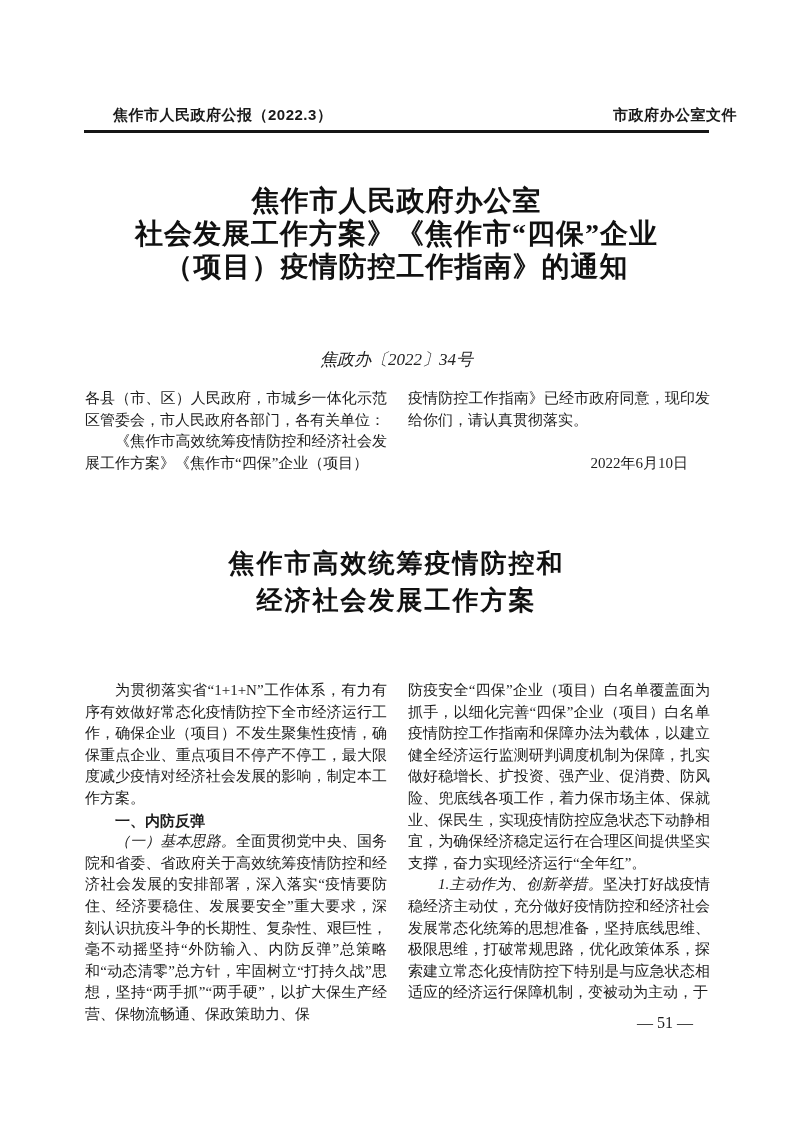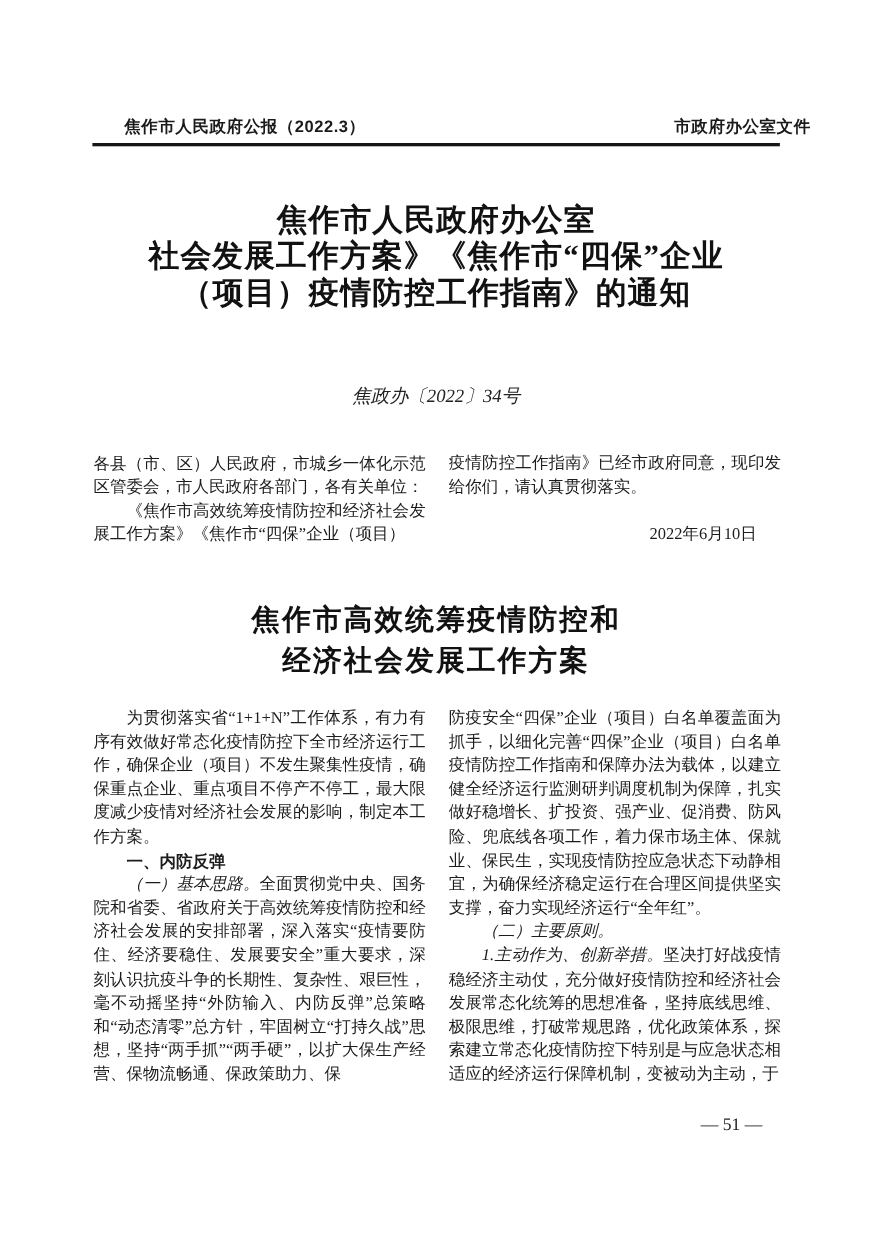--- a/index.html
+++ b/index.html
@@ -75,41 +75,41 @@
     width: 302px;
     font-size: 15px;
     line-height: 21.6px;
     text-align: justify;
     color: #1c1c1c;
     overflow: hidden;
   }
   .col p { margin: 0; }
   .indent { text-indent: 2em; }
   .no-indent { text-indent: 0; }
-  .notice-columns { top: 388px; height: 110px; align-items: flex-end; }
+  .notice-columns { top: 388px; height: 110px; }
   .notice-date {
     margin-top: 22px !important;
     text-align: right;
     padding-right: 22px;
     text-indent: 0;
   }
   
   .plan-title {
     position: absolute;
     top: 545px;
     left: 84px;
     width: 625px;
     text-align: center;
     font-weight: 700;
     font-size: 26px;
     line-height: 37px;
     letter-spacing: 2px;
     color: #111;
   }
-  .plan-columns { top: 643px; height: 352px; }
+  .plan-columns { top: 680px; height: 352px; }
   .hei {
     font-family: "Liberation Sans", sans-serif;
     font-weight: 700;
   }
   .kai {
     font-style: italic;
   }
   
   .page-number {
     position: absolute;
@@ -155,20 +155,19 @@
   </div>
 
   <div class="columns plan-columns">
     <div class="col">
       <p class="indent">为贯彻落实省“1+1+N”工作体系，有力有序有效做好常态化疫情防控下全市经济运行工作，确保企业（项目）不发生聚集性疫情，确保重点企业、重点项目不停产不停工，最大限度减少疫情对经济社会发展的影响，制定本工作方案。</p>
       <p class="indent hei">一、内防反弹</p>
       <p class="indent"><span class="kai">（一）基本思路。</span><span>全面贯彻党中央、国务院和省委、省政府关于高效统筹疫情防控和经济社会发展的安排部署，深入落实“疫情要防住、经济要稳住、发展要安全”重大要求，深刻认识抗疫斗争的长期性、复杂性、艰巨性，毫不动摇坚持“外防输入、内防反弹”总策略和“动态清零”总方针，牢固树立“打持久战”思想，坚持“两手抓”“两手硬”，以扩大保生产经营、保物流畅通、保政策助力、保</span></p>
     </div>
     <div class="col">
       <p class="no-indent">防疫安全“四保”企业（项目）白名单覆盖面为抓手，以细化完善“四保”企业（项目）白名单疫情防控工作指南和保障办法为载体，以建立健全经济运行监测研判调度机制为保障，扎实做好稳增长、扩投资、强产业、促消费、防风险、兜底线各项工作，着力保市场主体、保就业、保民生，实现疫情防控应急状态下动静相宜，为确保经济稳定运行在合理区间提供坚实支撑，奋力实现经济运行“全年红”。</p>
-      <p class="indent kai">（二）主要原则。</p>
       <p class="indent"><span class="kai">1.主动作为、创新举措。</span><span>坚决打好战疫情稳经济主动仗，充分做好疫情防控和经济社会发展常态化统筹的思想准备，坚持底线思维、极限思维，打破常规思路，优化政策体系，探索建立常态化疫情防控下特别是与应急状态相适应的经济运行保障机制，变被动为主动，于</span></p>
     </div>
   </div>
 
   <div class="page-number">— 51 —</div>
 
 </div>
 
 </body></html>

